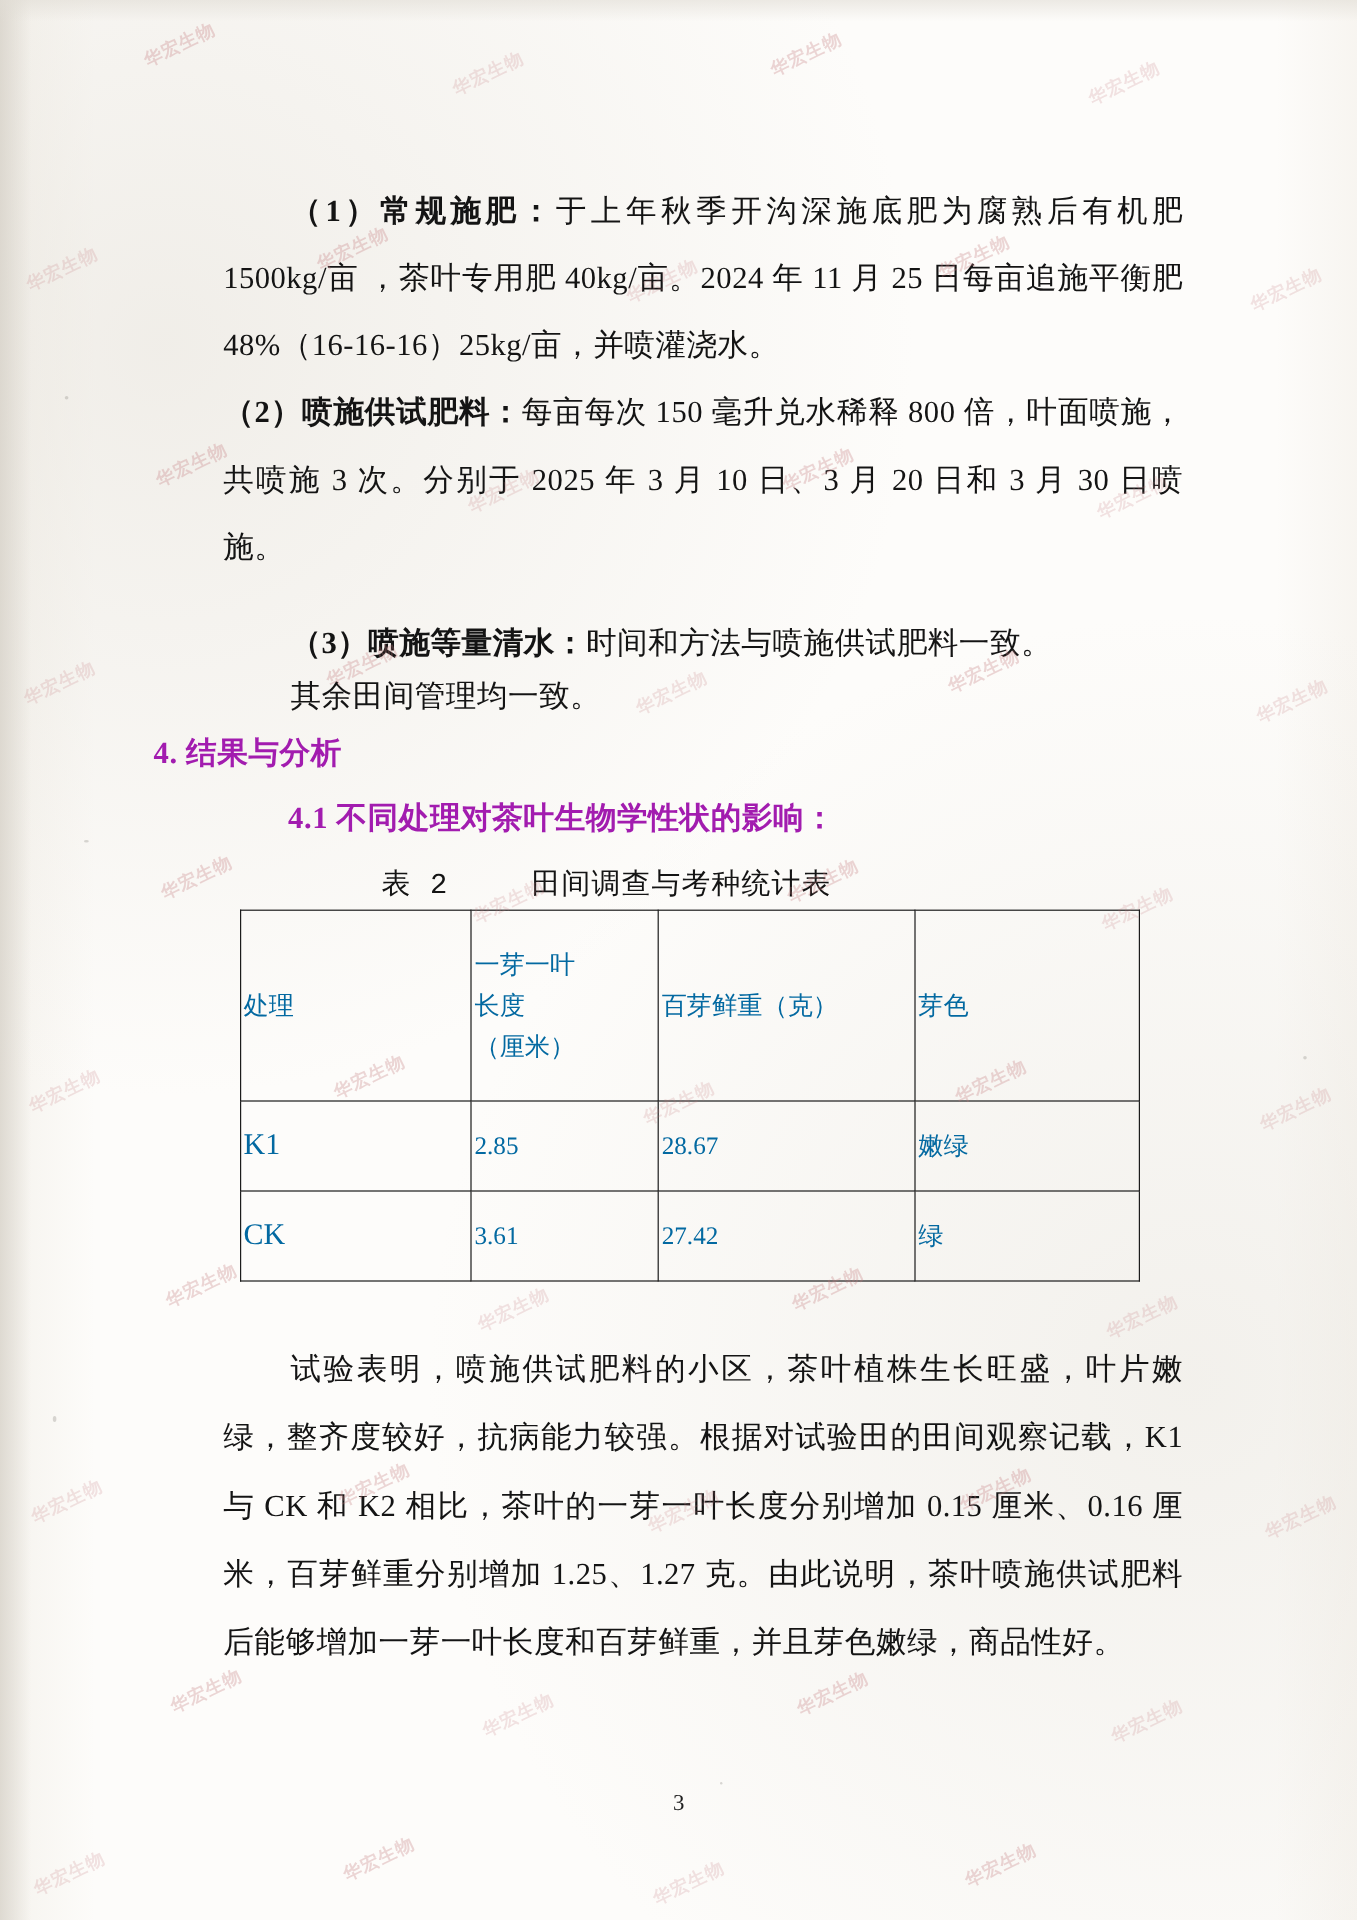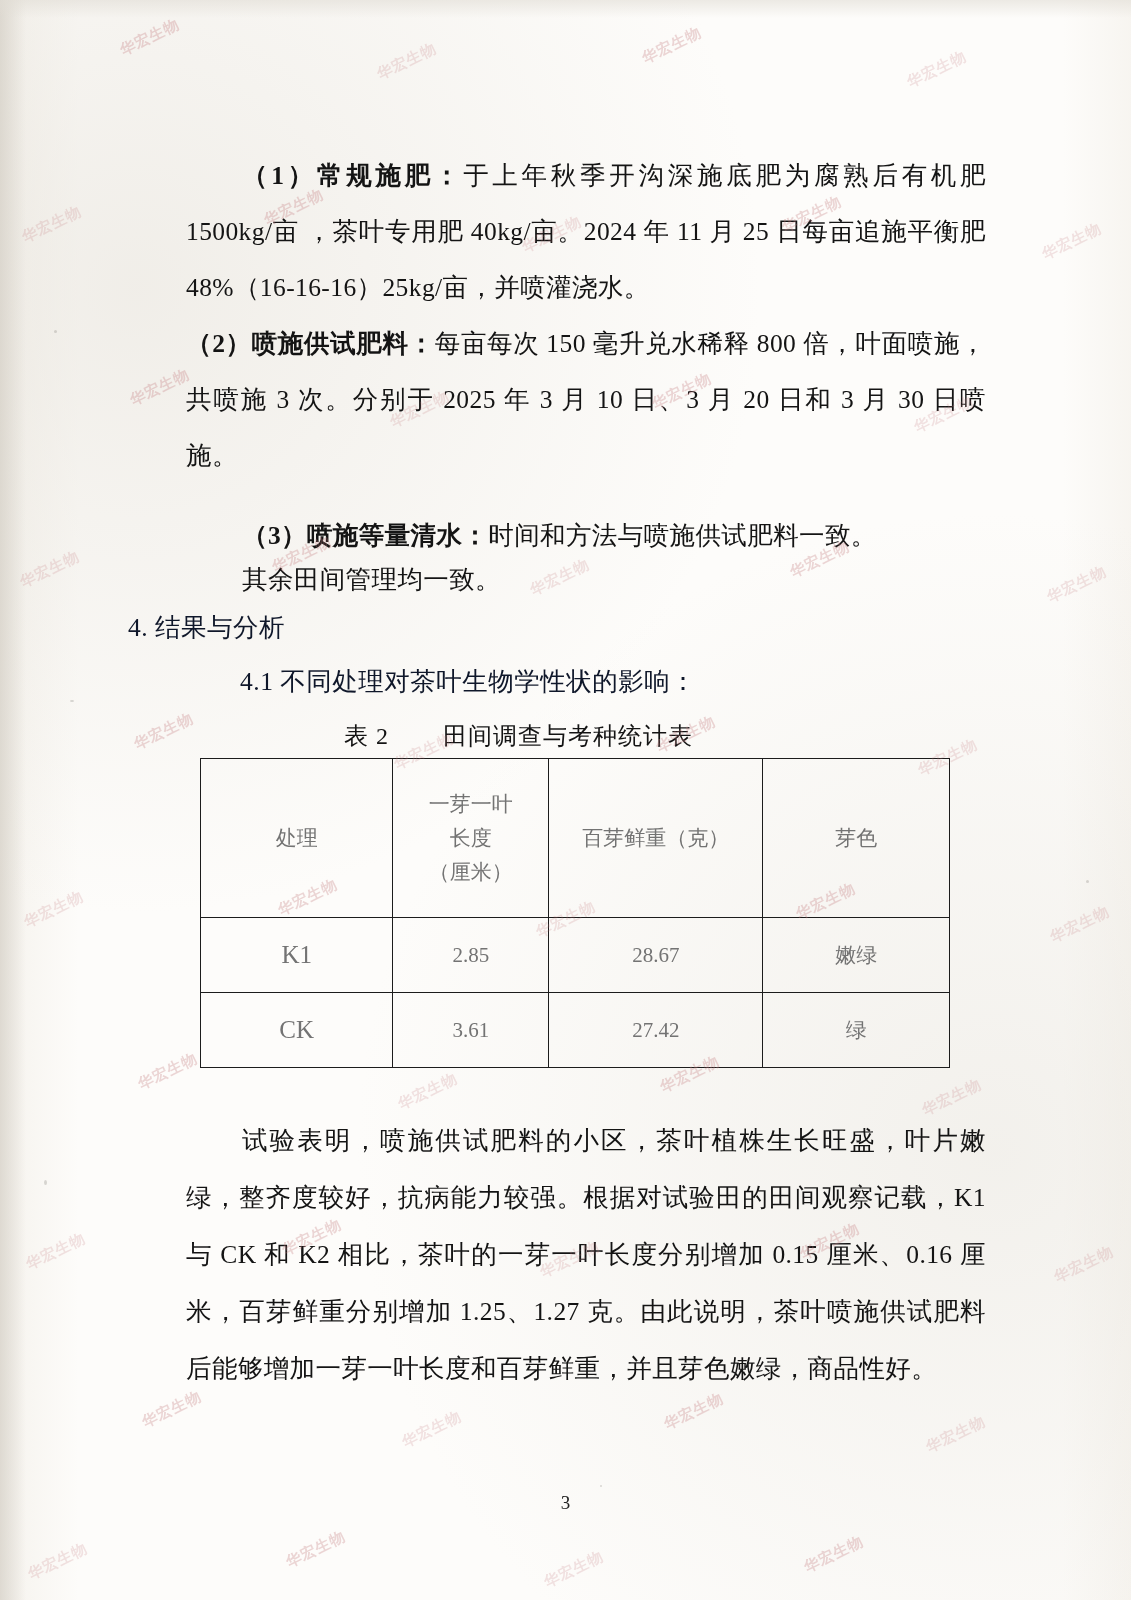--- a/index.html
+++ b/index.html
@@ -47,44 +47,43 @@
   }
   .indent {
     text-indent: 56px;
   }
   .bold {
     font-weight: bold;
   }
   .heading {
     position: absolute;
     font-size: 25.5px;
-    color: #0f172a;
-    font-weight: normal;
+    color: #a21caf;
+    font-weight: bold;
     letter-spacing: 0.5px;
   }
   .table-caption {
     position: absolute;
     font-size: 24px;
     color: #141414;
     letter-spacing: 1px;
   }
   table.survey {
     position: absolute;
     left: 200px;
     top: 758px;
     width: 750px;
     border-collapse: collapse;
     background: transparent;
   }
   table.survey td {
     border: 1.6px solid #1c1c1c;
-    text-align: center;
     vertical-align: middle;
     font-size: 21px;
-    color: #737373;
+    color: #0369a1;
     font-family: "Liberation Serif", serif;
     padding: 4px 2px;
   }
   table.survey td.hdr {
     height: 150px;
     font-size: 21px;
     line-height: 34px;
   }
   table.survey td.dat {
     height: 66px;
@@ -162,21 +161,21 @@
     <div class="body-text" style="top:316px;"><span class="bold">（2）喷施供试肥料：</span><span>每亩每次 150 毫升兑水稀释 800 倍，叶面喷施，共喷施 3 次。分别于 2025 年 3 月 10 日、3 月 20 日和 3 月 30 日喷施。</span></div>
 
     <div class="body-text indent" style="top:508px;"><span class="bold">（3）喷施等量清水：</span><span>时间和方法与喷施供试肥料一致。</span></div>
 
     <div class="body-text indent" style="top:552px;"><span>其余田间管理均一致。</span></div>
 
     <div class="heading" style="left:128px; top:610px;">4. 结果与分析</div>
 
     <div class="heading" style="left:240px; top:664px;text-align:center;">4.1  不同处理对茶叶生物学性状的影响：</div>
 
-    <div class="table-caption" style="left:344px; top:720px;">表 2</div>
+    <div class="table-caption" style="left:318px; top:720px;font-family:Liberation Mono, monospace;">表 2</div>
     <div class="table-caption" style="left:443px; top:720px;">田间调查与考种统计表</div>
 
     <table class="survey">
       <tbody>
         <tr>
           <td class="hdr col-a">处理</td>
           <td class="hdr col-b">
             <div>一芽一叶</div>
             <div>长度</div>
             <div>（厘米）</div>

